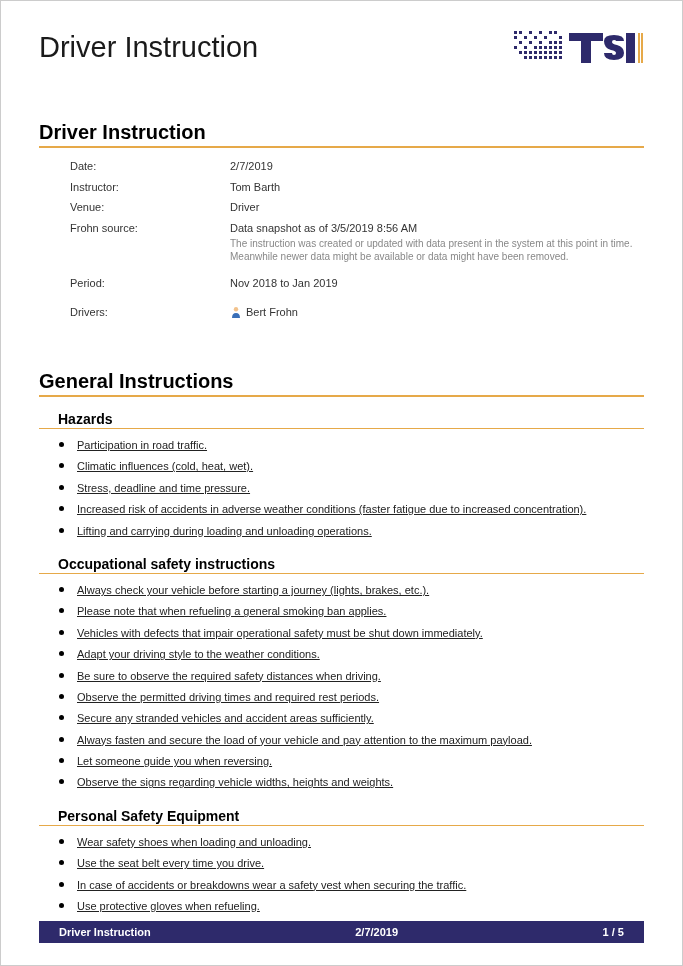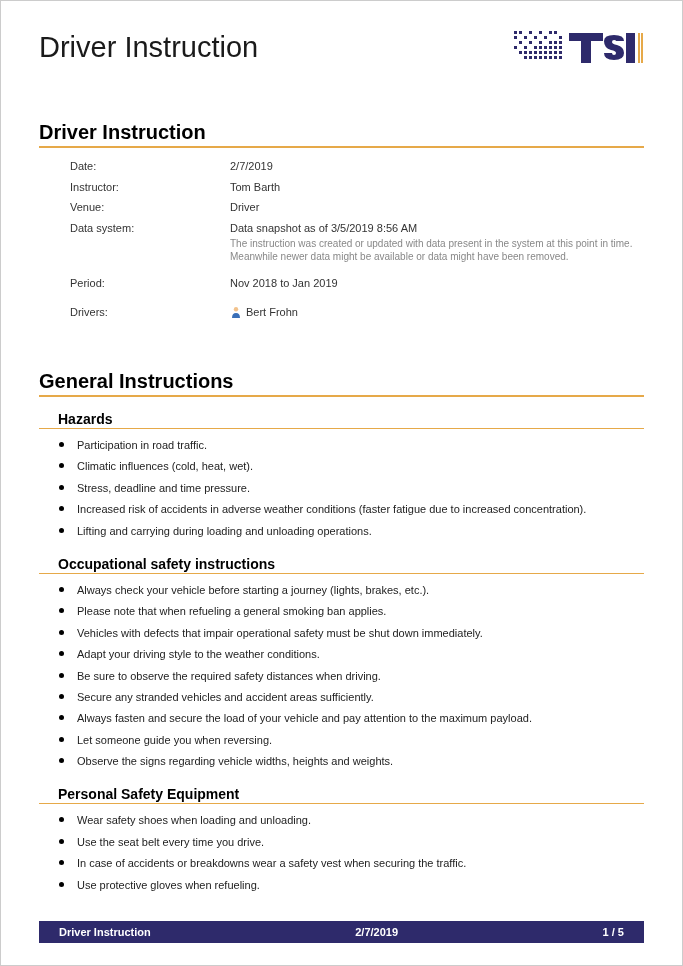--- a/index.html
+++ b/index.html
@@ -73,20 +73,21 @@
     padding-bottom: 1px;
     margin-top: 14px;
     margin-bottom: 6px;
     padding-left: 19px;
   }
   ul.instr {
     list-style: none;
     padding-left: 28px;
     font-size: 11px;
     color: #222;
+    text-decoration: underline;
   }
   ul.instr li {
     position: relative;
     padding: 3px 0 3px 10px;
     line-height: 1.4;
   }
   ul.instr li::before {
     content: "";
     position: absolute;
     left: -8px;
@@ -188,21 +189,21 @@
     </div>
     <div class="meta-row">
       <div class="meta-label">Instructor:</div>
       <div class="meta-value">Tom Barth</div>
     </div>
     <div class="meta-row">
       <div class="meta-label">Venue:</div>
       <div class="meta-value">Driver</div>
     </div>
     <div class="meta-row">
-      <div class="meta-label">Data system:</div>
+      <div class="meta-label">Frohn source:</div>
       <div class="meta-value">
         <div>Data snapshot as of 3/5/2019 8:56 AM</div>
         <div class="meta-note">The instruction was created or updated with data present in the system at this point in time. Meanwhile newer data might be available or data might have been removed.</div>
       </div>
     </div>
     <div class="gap"></div>
     <div class="meta-row">
       <div class="meta-label">Period:</div>
       <div class="meta-value">Nov 2018 to Jan 2019</div>
     </div>
@@ -231,20 +232,21 @@
     <li>Lifting and carrying during loading and unloading operations.</li>
   </ul>
 
   <div class="subsection-title">Occupational safety instructions</div>
   <ul class="instr">
     <li>Always check your vehicle before starting a journey (lights, brakes, etc.).</li>
     <li>Please note that when refueling a general smoking ban applies.</li>
     <li>Vehicles with defects that impair operational safety must be shut down immediately.</li>
     <li>Adapt your driving style to the weather conditions.</li>
     <li>Be sure to observe the required safety distances when driving.</li>
+    <li>Observe the permitted driving times and required rest periods.</li>
     <li>Secure any stranded vehicles and accident areas sufficiently.</li>
     <li>Always fasten and secure the load of your vehicle and pay attention to the maximum payload.</li>
     <li>Let someone guide you when reversing.</li>
     <li>Observe the signs regarding vehicle widths, heights and weights.</li>
   </ul>
 
   <div class="subsection-title">Personal Safety Equipment</div>
   <ul class="instr">
     <li>Wear safety shoes when loading and unloading.</li>
     <li>Use the seat belt every time you drive.</li>

